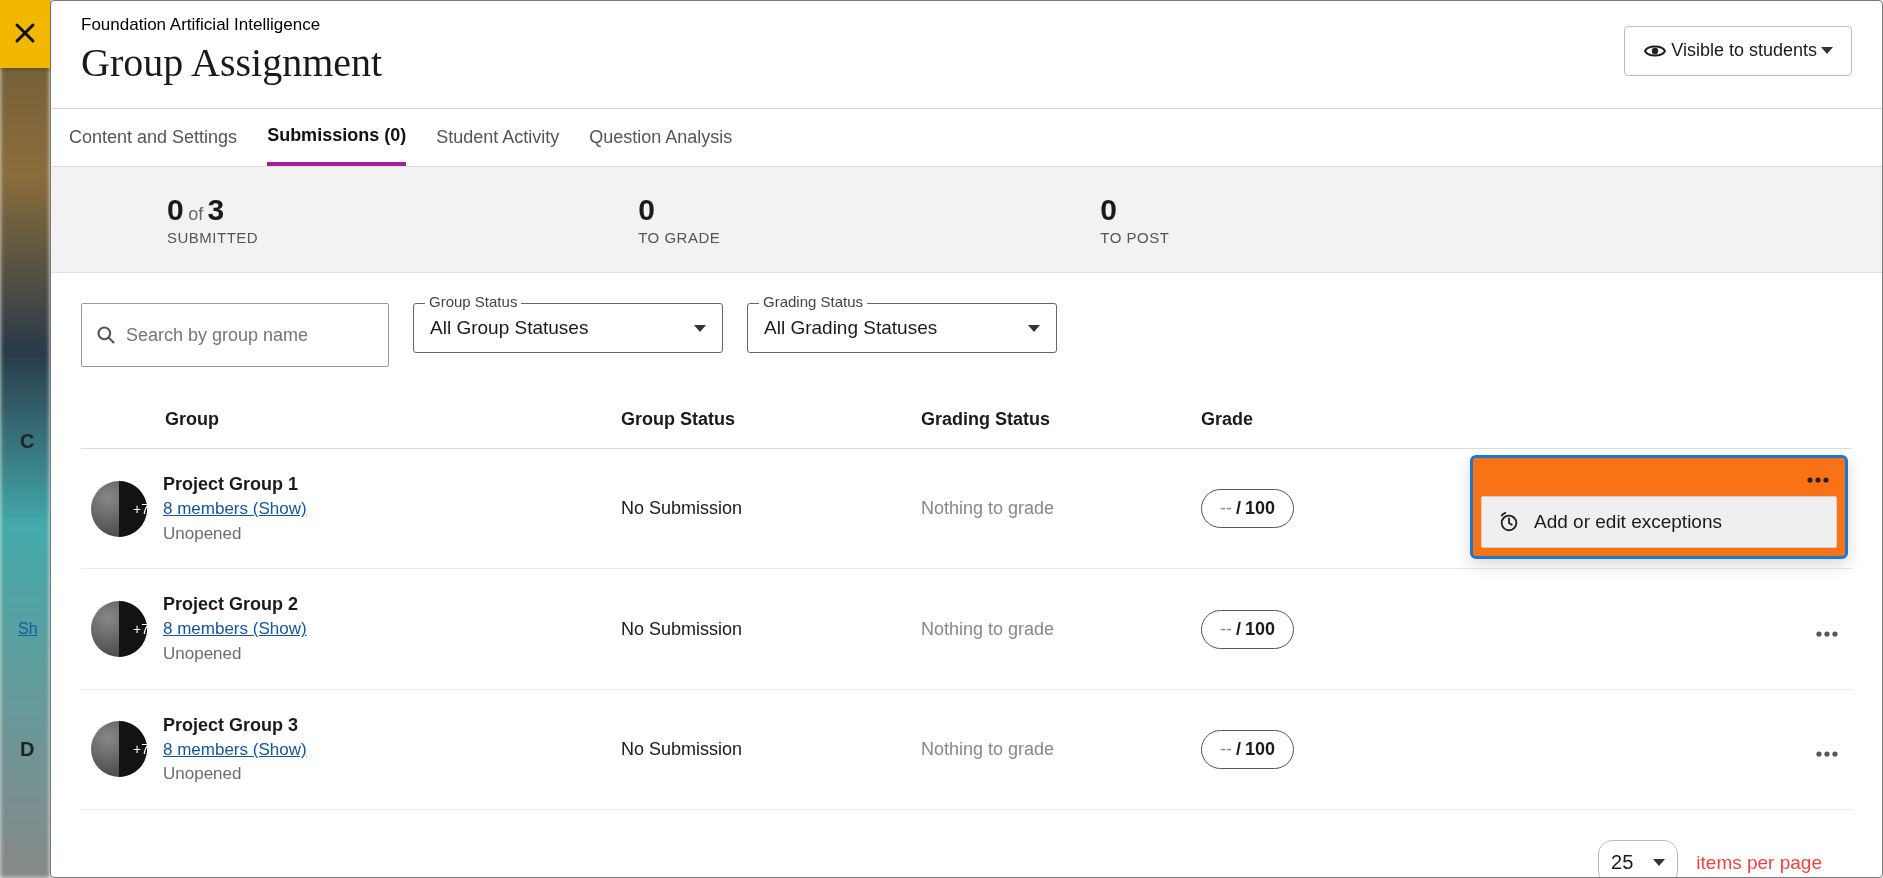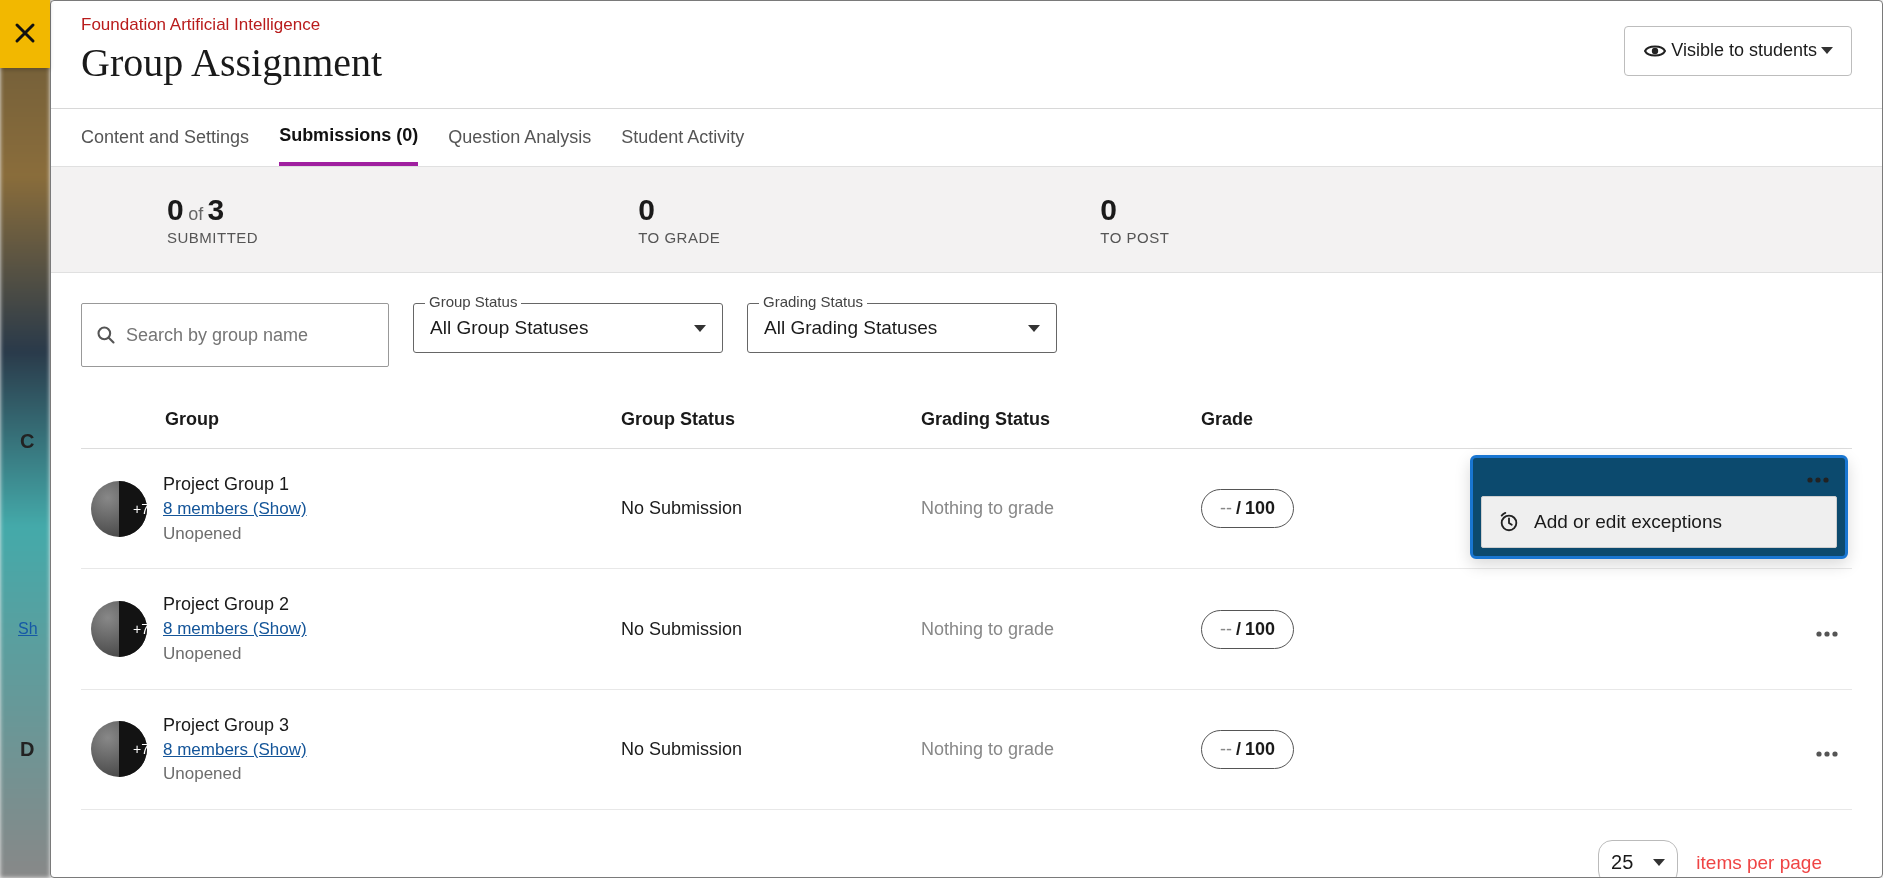--- a/index.html
+++ b/index.html
@@ -18,29 +18,29 @@
   .close-btn {
     position: absolute; left: 0; top: 0; width: 50px; height: 68px;
     background: #f2b800; display: flex; align-items: center; justify-content: center;
     font-size: 32px; font-weight: bold; cursor: pointer; z-index: 10;
     box-shadow: 0 2px 4px rgba(0,0,0,0.2);
   }
   header.topbar {
     padding: 14px 30px 22px 30px; display: flex; justify-content: space-between; align-items: center;
     border-bottom: 1px solid #d8d8d8;
   }
-  .title-block .course { font-size: 17px; color: #b91c1c; margin-bottom: 4px; }
+  .title-block .course { font-size: 17px; color: #000000; margin-bottom: 4px; }
   .title-block h1 { font-family: Georgia, 'Times New Roman', serif; font-size: 40px; font-weight: normal; }
   .visibility-btn {
     border: 1px solid #bdbdbd; border-radius: 4px; padding: 12px 18px;
     display: flex; align-items: center; gap: 4px; font-size: 18px; cursor: pointer;
     background: #fff;
   }
   .tabs {
-    display: flex; gap: 30px; padding: 0 30px; font-size: 18px;
+    display: flex; gap: 30px; padding: 0 18px; font-size: 18px;
     border-bottom: 1px solid #e0e0e0; height: 58px; 
   }
   .tab { color: #555; cursor: pointer; height: 100%; display: flex; align-items: center; }
   .tab.active { color: #111; font-weight: bold; border-bottom: 4px solid #a020a0; }
   .stats-bar {
     background: #f3f2f2; padding: 26px 30px 26px 116px; display: flex; gap: 380px;
     border-bottom: 1px solid #e0e0e0;
   }
   .stat .big { font-size: 30px; font-weight: bold; display: inline; }
   .stat .of { font-size: 18px; color: #666; }
@@ -90,39 +90,39 @@
   }
   .avatar-stack::before {
     content: ''; position: absolute; left: 50%; top: 0; width: 50%; height: 100%;
     background: #131313; border-top-right-radius: 56px; border-bottom-right-radius: 56px;
   }
   .avatar-stack .badge {
     position: absolute; right: -2px; top: 50%; transform: translateY(-50%);
     color: #fff; font-size: 14px; z-index: 2;
   }
   .group-info { line-height: 1.45; }
-  .group-name { font-size: 18px; font-weight: normal; }
+  .group-name { font-size: 18px; font-weight: bold; }
   .members-link { color: #145599; text-decoration: underline; font-size: 17px; cursor: pointer;}
   .unopened { color: #6d6d6d; font-size: 17px; }
   .gstatus-txt { font-size: 18px; }
   .grading-txt { font-size: 18px; color: #888; }
   .grade-pill {
     display: inline-flex; align-items: center; border: 1px solid #555;
     border-radius: 999px; padding: 8px 18px; font-size: 18px; gap: 4px;
   }
   .grade-pill .dash { color: #888; }
   .grade-pill .sep { font-weight: bold; }
   .actions-cell { text-align: right; padding-right: 8px !important; position: relative; }
   .more-dots {
     display: inline-block; cursor: pointer; font-size: 24px; letter-spacing: 1px;
     color: #333; padding: 6px;
   }
   .dropdown {
     position: absolute; right: 4px; top: 6px; width: 378px;
-    border: 3px solid #1976d2; border-radius: 6px; background: #0c4a6e;
+    border: 3px solid #1976d2; border-radius: 6px; background: #f97316;
     box-shadow: 0 6px 16px rgba(0,0,0,0.15); z-index: 20;
   }
   .dropdown .dd-head { height: 34px; display:flex; justify-content:flex-end; align-items:center; padding-right:10px;}
   .dropdown .dd-item {
     margin: 4px 8px 8px 8px; background: #efefef; border: 1px solid #cfcfcf; border-radius: 2px;
     padding: 14px 16px; display: flex; align-items: center; gap: 14px;
     font-size: 19px; text-align: left; cursor: pointer;
   }
   .pagination {
     display: flex; justify-content: flex-end; align-items: center;
@@ -172,22 +172,22 @@
           </svg>
       </span>
       <span>Visible to students</span>
       <span class="caret-down"></span>
     </div>
   </header>
 
   <nav class="tabs">
     <div class="tab">Content and Settings</div>
     <div class="tab active">Submissions (0)</div>
+    <div class="tab">Student Activity</div>
     <div class="tab">Question Analysis</div>
-    <div class="tab">Student Activity</div>
   </nav>
 
   <div class="stats-bar">
     <div class="stat">
       <div>
         <span class="big">0</span>
         <span class="of">of</span>
         <span class="big">3</span>
       </div>
       <div class="lbl">SUBMITTED</div>

